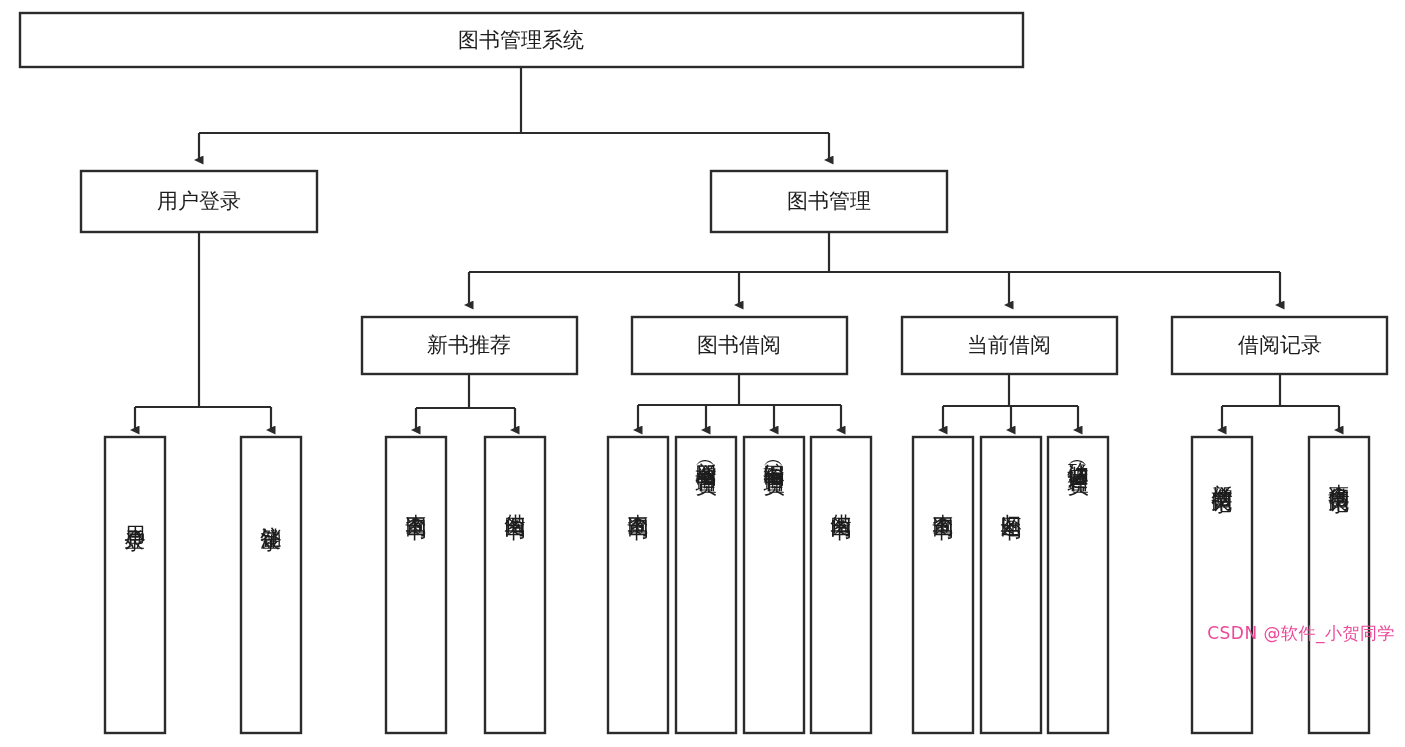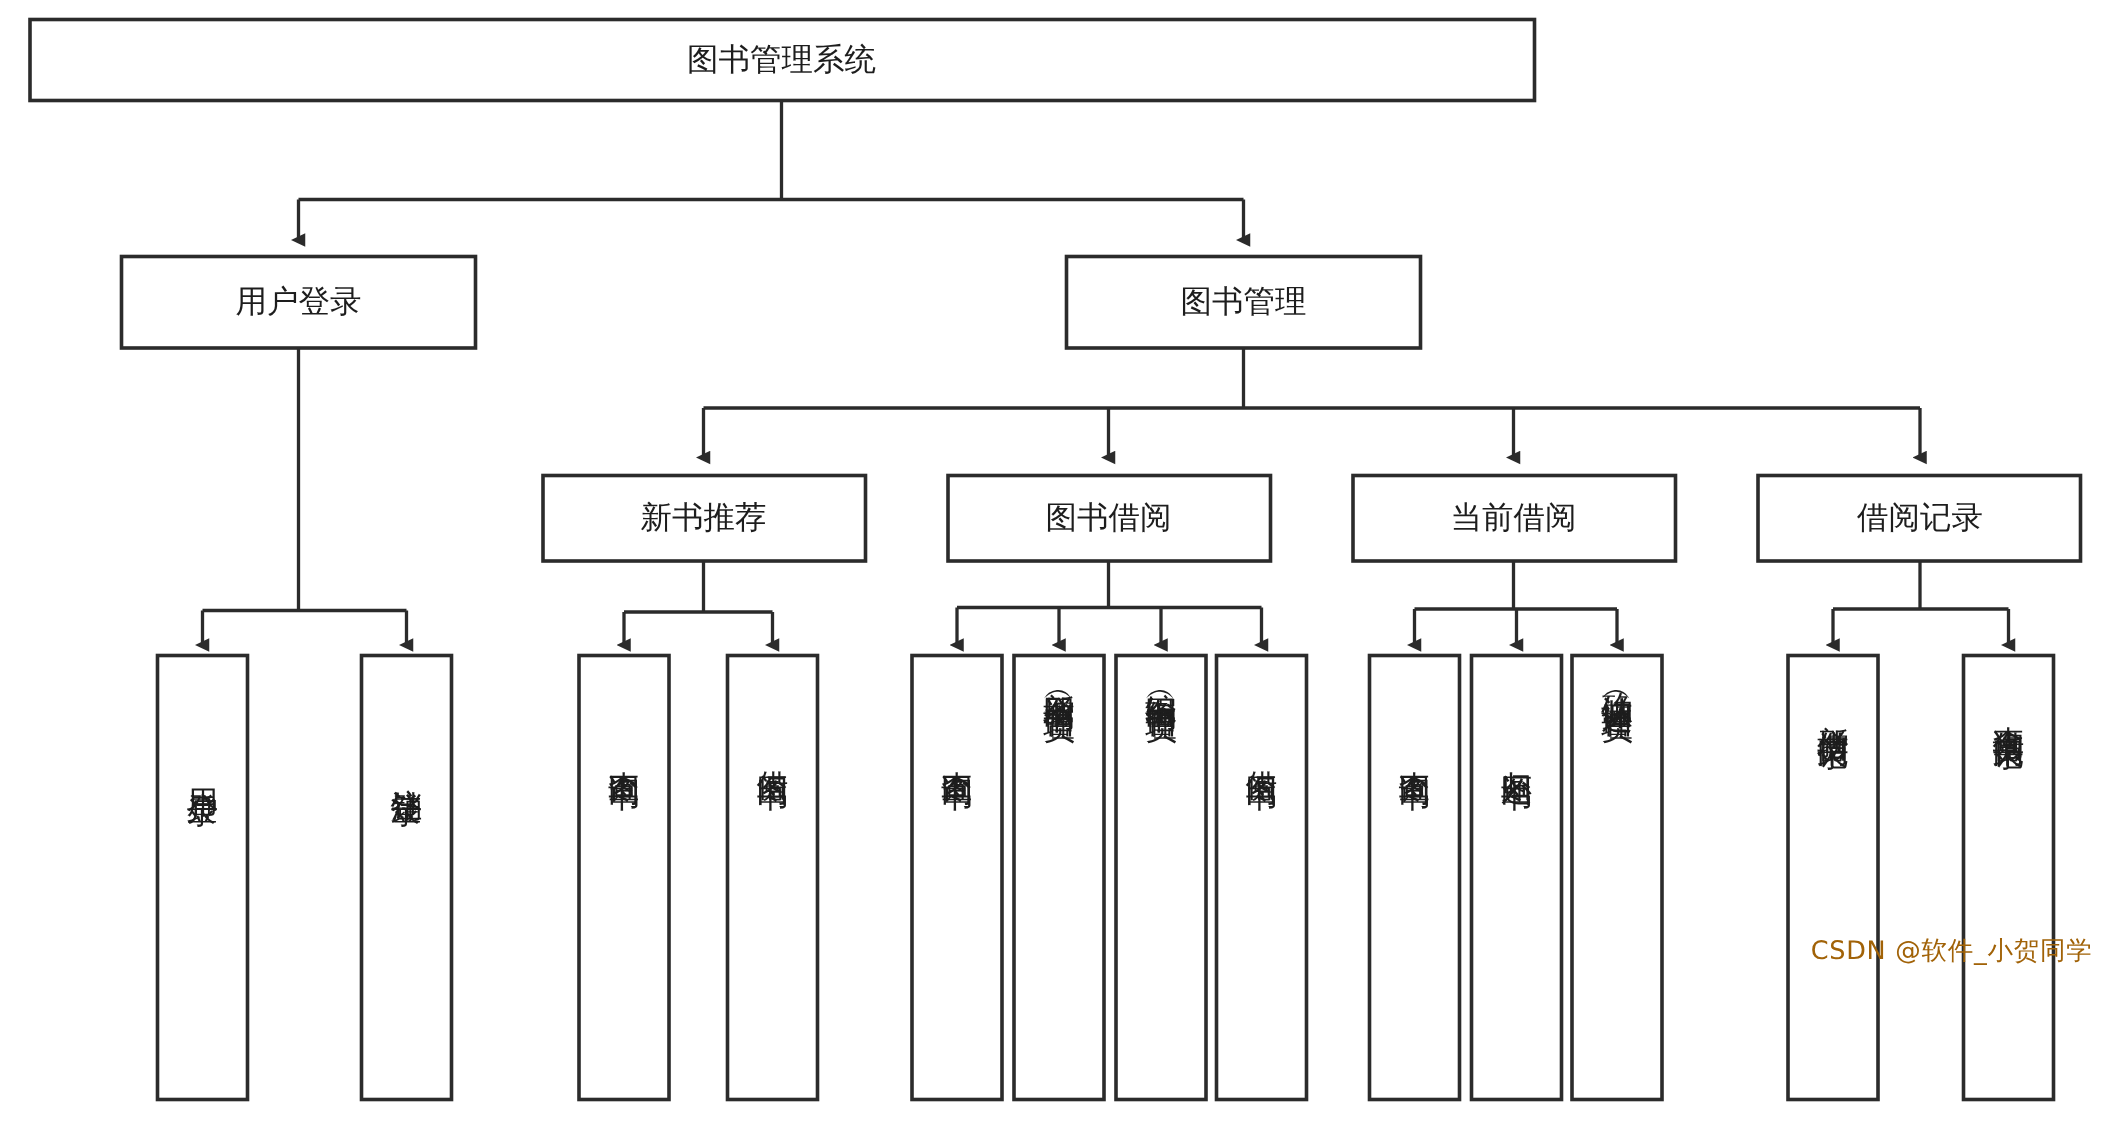--- a/index.html
+++ b/index.html
@@ -66,21 +66,21 @@
     letter-spacing: 2px;
     color: #1d1d1d;
     white-space: nowrap;
   }
   .watermark {
     position: absolute;
     right: 10px;
     bottom: 6px;
     font-family: "DejaVu Sans", "Liberation Sans", sans-serif;
     font-size: 17px;
-    color: #a16207;
+    color: #ec4899;
     letter-spacing: 0.5px;
     white-space: nowrap;
   }
 </style>
 </head>
 <body>
 
 <div id="diagram-root">
 
   <svg id="tree-svg" viewBox="0 0 1405 747">

